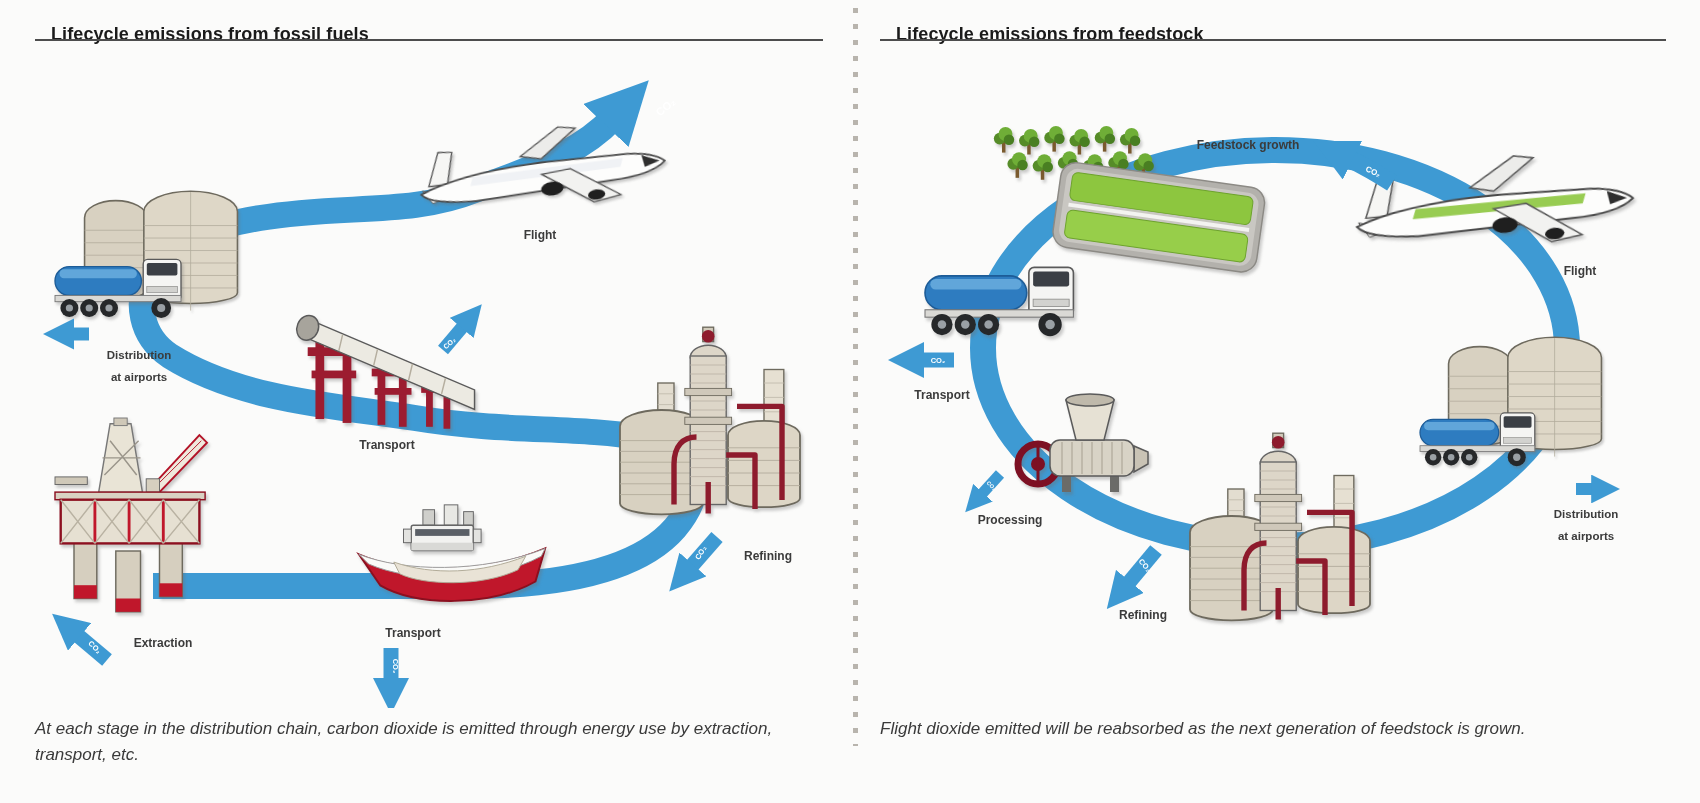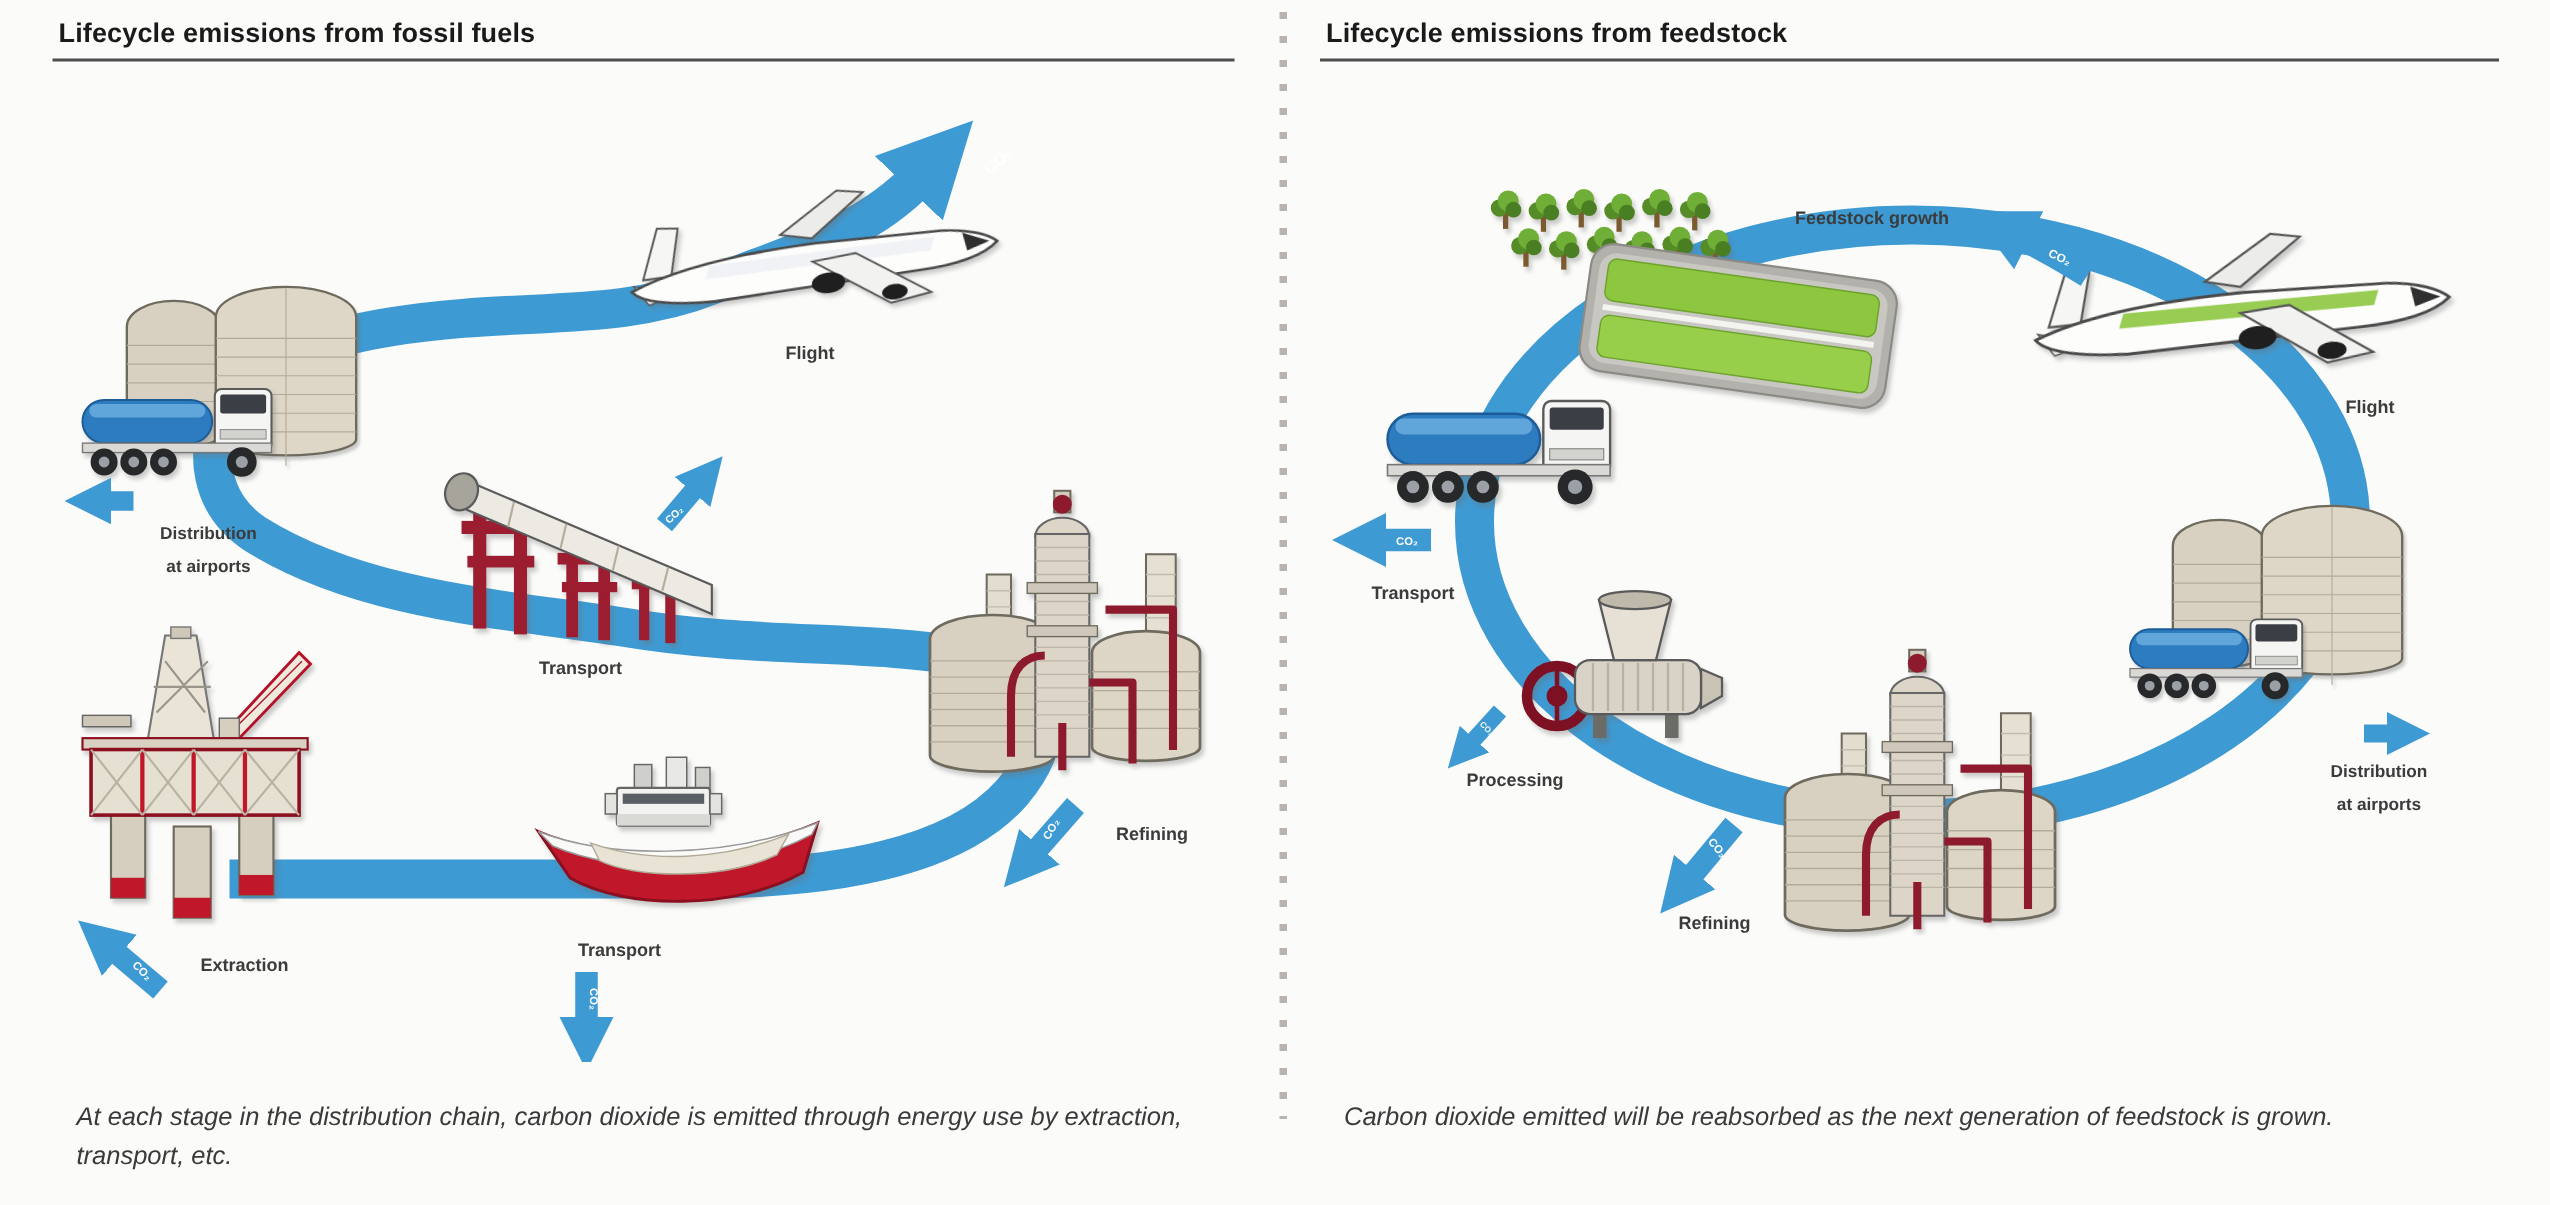--- a/index.html
+++ b/index.html
@@ -1,27 +1,27 @@
 <!DOCTYPE html>
 <html><head>
 <meta charset="utf-8">
 <style>
   html,body{margin:0;padding:0;background:#fbfbfa;}
   body{width:1700px;height:803px;position:relative;overflow:hidden;
        font-family:"Liberation Sans",sans-serif;}
   .panel{position:absolute;top:0;}
   .panel-left{left:35px;width:780px;}
   .panel-right{left:880px;width:790px;}
-  .panel h2{position:absolute;top:8px;left:0;margin:4px;font-size:18px;font-weight:bold;
+  .panel h2{position:absolute;top:8px;left:0;margin:16px;font-size:18px;font-weight:bold;
             color:#1a1a1a;letter-spacing:.1px;white-space:nowrap;}
   .rule{position:absolute;top:39px;left:0;height:2px;background:#4d4d4d;}
   .rule-left{width:788px;}
   .rule-right{width:786px;}
   .diagram{position:absolute;top:48px;left:0;}
-  .caption{position:absolute;top:716px;left:0;margin:16px;font-style:italic;
+  .caption{position:absolute;top:716px;left:0;margin:0;font-style:italic;
            font-size:17px;line-height:26px;color:#3a3a3a;}
   .caption-left{width:740px;}
   .caption-right{width:800px;}
   .divider{position:absolute;left:853px;top:8px;width:5px;height:738px;
            background:repeating-linear-gradient(to bottom,#b8b4ad 0 5px,transparent 5px 16px);}
   .flow{fill:none;stroke:#3e9ad3;}
   .icon{filter:drop-shadow(2px 3px 1.5px rgba(110,110,110,.35));}
   .lbl{font-family:"Liberation Sans",sans-serif;font-weight:bold;fill:#3b3b3b;font-size:12px;text-anchor:middle;}
   .lbl-sm{font-size:11.5px;}
   .co2{font-family:"Liberation Sans",sans-serif;font-weight:bold;fill:#ffffff;text-anchor:middle;}
@@ -277,15 +277,15 @@
 
       <text class="lbl" x="368" y="101">Feedstock growth</text>
       <text class="lbl" x="700" y="227">Flight</text>
       <text class="lbl lbl-sm" x="706" y="470">Distribution</text>
       <text class="lbl lbl-sm" x="706" y="492">at airports</text>
       <text class="lbl" x="263" y="571">Refining</text>
       <text class="lbl" x="130" y="476">Processing</text>
       <text class="lbl" x="62" y="351">Transport</text>
     </svg>
 
-    <p class="caption caption-right">Carbon dioxide emitted will be reabsorbed as the next generation of feedstock is grown.</p>
+    <p class="caption caption-right">Flight dioxide emitted will be reabsorbed as the next generation of feedstock is grown.</p>
   </section>
 </div>
 
 </body></html>

